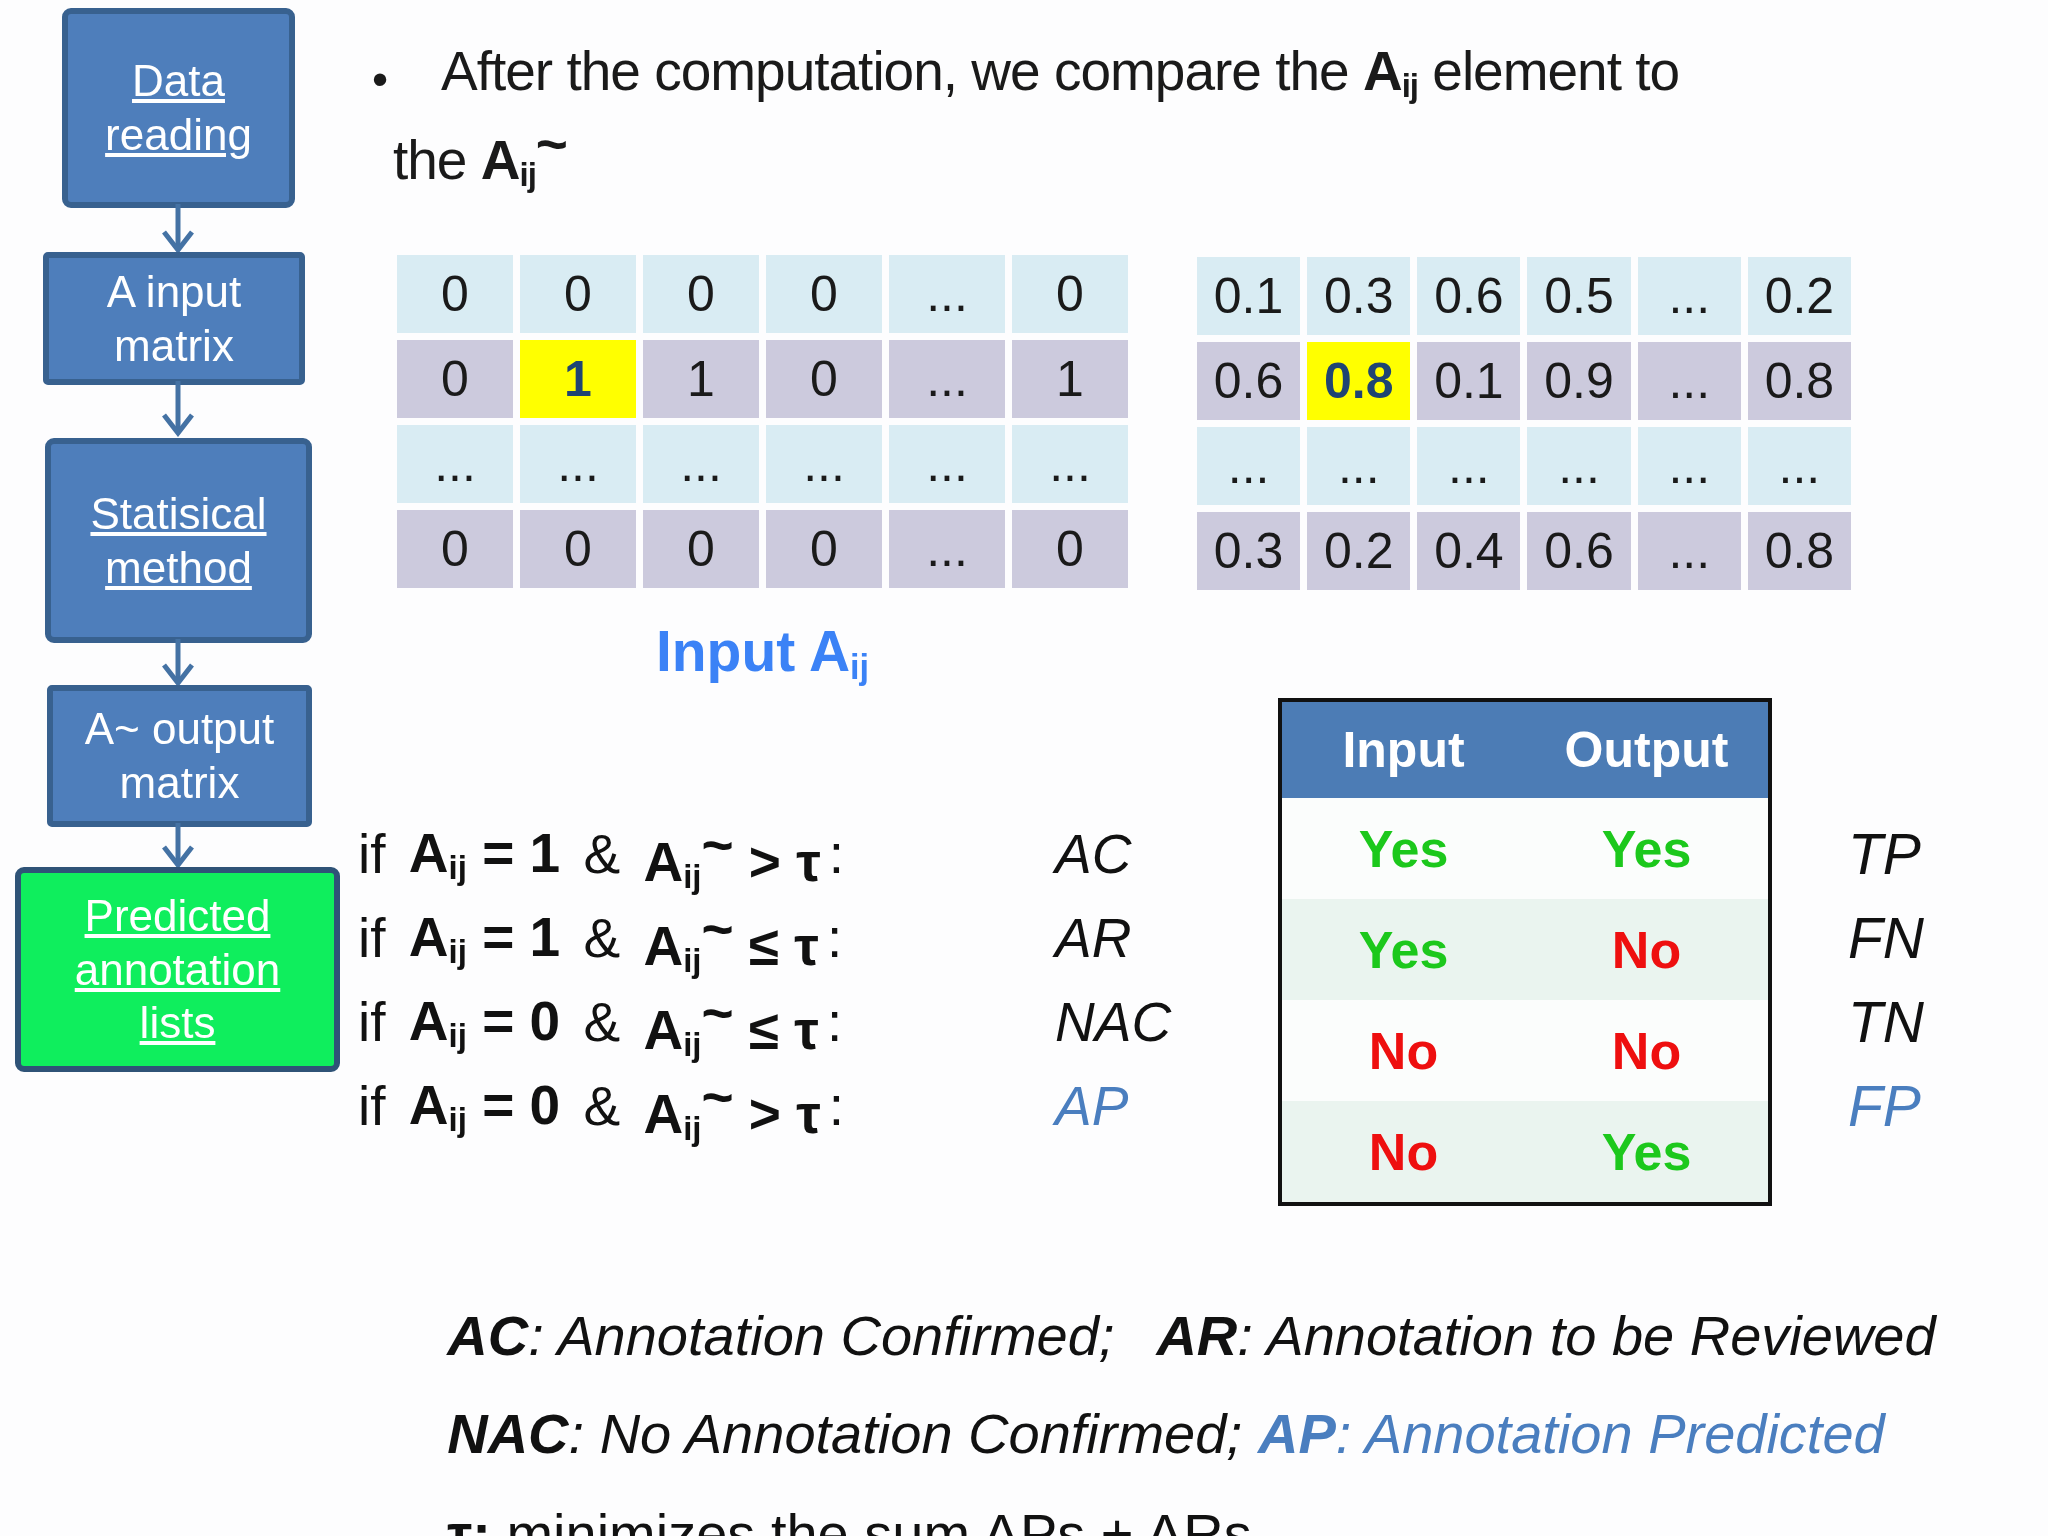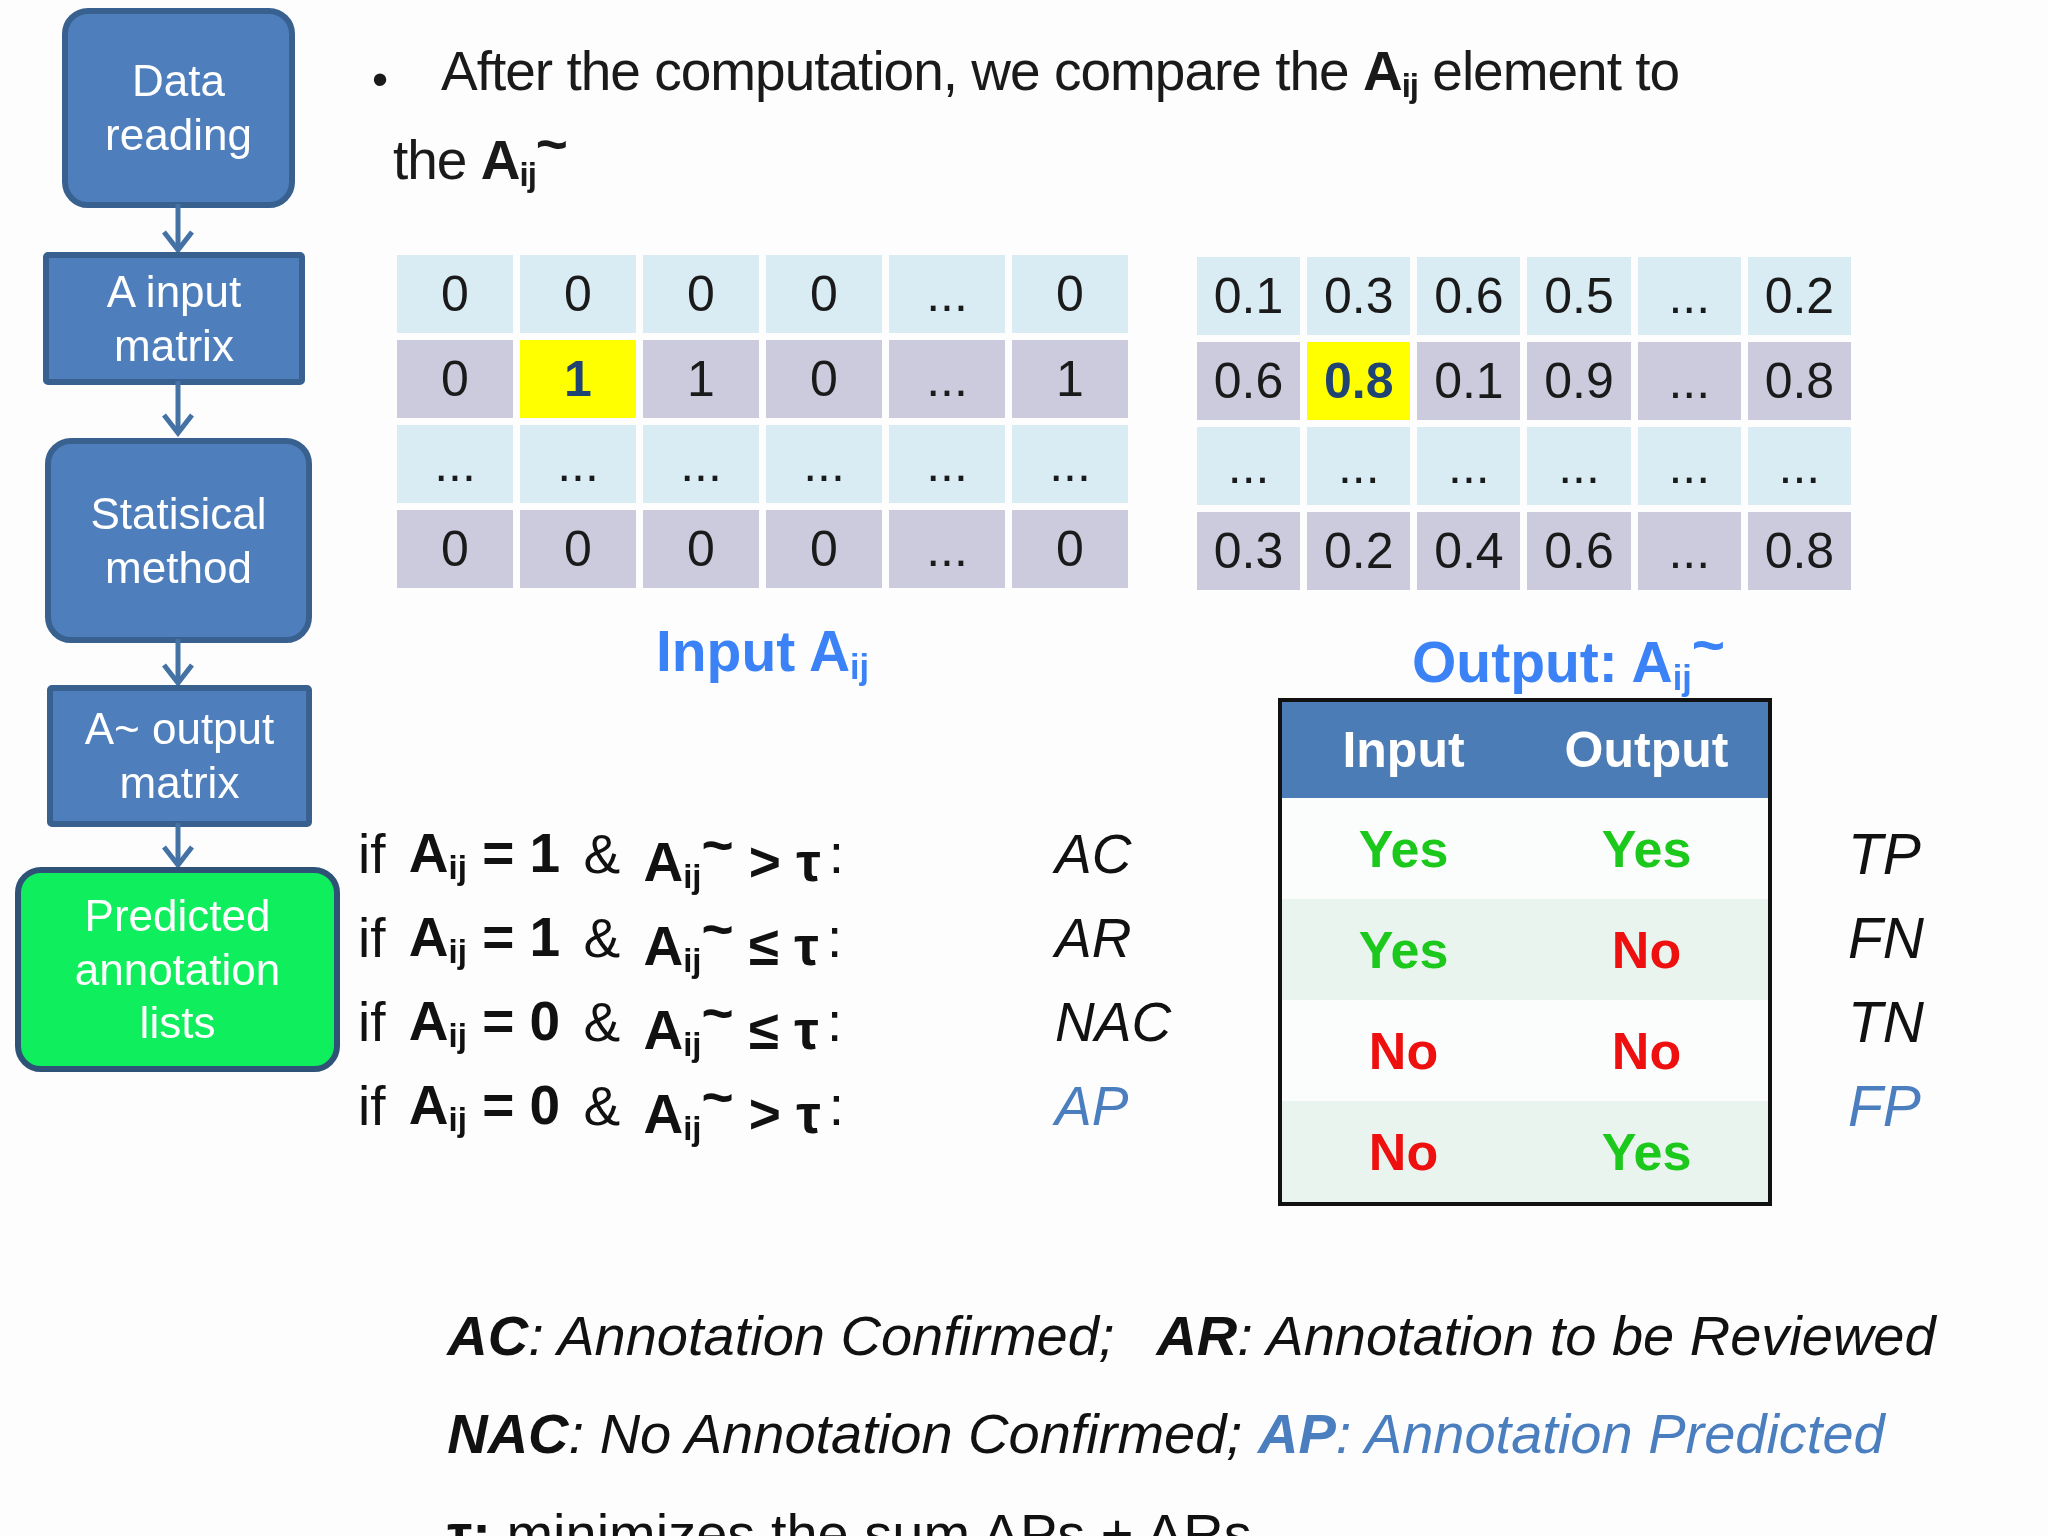--- a/index.html
+++ b/index.html
@@ -3,21 +3,21 @@
 <meta charset="utf-8">
 <style>
   html,body{margin:0;padding:0;background:#ffffff;}
   #root{position:relative;width:2048px;height:1536px;background:#FDFDFE;
         font-family:"Liberation Sans",sans-serif;overflow:hidden;color:#1A1A1A;}
 
   
   .fc-node{position:absolute;box-sizing:border-box;display:flex;align-items:center;justify-content:center;
            text-align:center;color:#fff;background:#4E7EBB;border:6px solid #38618F;
            font-size:44px;line-height:1.22;padding:0 12px;}
-  .fc-rounded{border-radius:26px;}
+  .fc-rounded{border-radius:9px;text-decoration:underline;}
   .fc-rect{border-radius:5px;}
   .fc-green{background:#0FEE5D;border-color:#2F5377;}
   .fc-arrow{position:absolute;}
 
   
   .bullet-marker{position:absolute;left:372px;top:52px;font-size:46px;}
   .bullet-text{position:absolute;left:393px;top:36px;width:1540px;font-size:55px;
                letter-spacing:-1px;line-height:1.30;text-indent:48px;}
   sub{font-size:0.60em;vertical-align:-0.22em;}
   .tilde{vertical-align:0.30em;}
@@ -162,23 +162,20 @@
     <div class="mcell mrow-b">0.2</div>
     <div class="mcell mrow-b">0.4</div>
     <div class="mcell mrow-b">0.6</div>
     <div class="mcell mrow-b">...</div>
     <div class="mcell mrow-b">0.8</div>
   </div>
 
   <div class="caption" id="caption-input">
     <span>Input </span><span>A</span><sub>ij</sub>
   </div>
-  <div class="caption" id="caption-output">
-    <span>Output: </span><span>A</span><sub>ij</sub><span class="tilde">~</span>
-  </div>
 
   <div>
     <div class="cond-row" style="top:812px;">
       <span>if </span><b><span>A</span><sub>ij</sub><span> = 1</span></b><span> &amp; </span><b><span>A</span><sub>ij</sub><span class="tilde">~</span><span> &gt; τ</span></b><span>:</span>
       <i class="result">AC</i>
     </div>
     <div class="cond-row" style="top:896px;">
       <span>if </span><b><span>A</span><sub>ij</sub><span> = 1</span></b><span> &amp; </span><b><span>A</span><sub>ij</sub><span class="tilde">~</span><span> ≤ τ</span></b><span>:</span>
       <i class="result">AR</i>
     </div>

